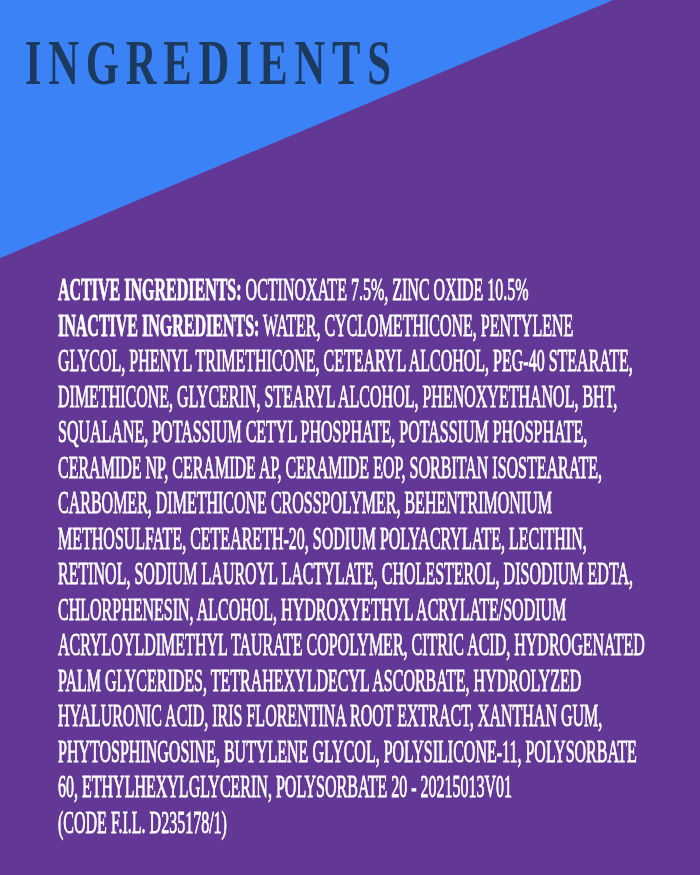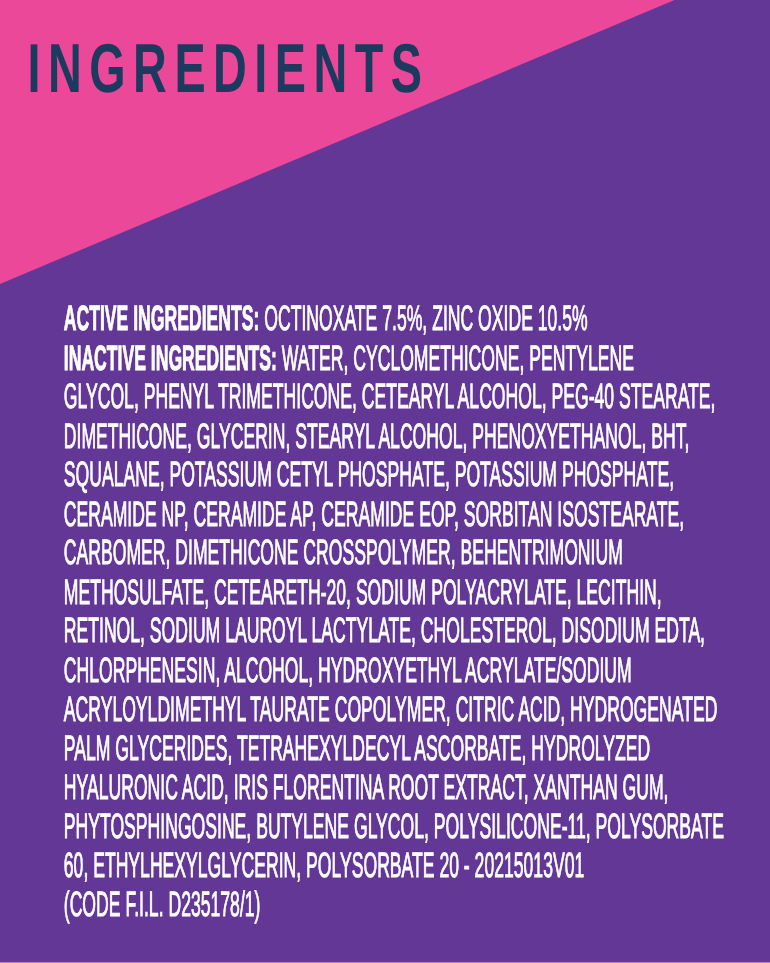--- a/index.html
+++ b/index.html
@@ -1,22 +1,22 @@
 <!DOCTYPE html>
 <html><head>
 <meta charset="utf-8">
 <style>
   html, body { margin: 0; padding: 0; }
   .page {
     position: relative;
     width: 700px;
     height: 875px;
-    background: #ec4899;
+    background: #3b82f6;
     overflow: hidden;
-    font-family: Liberation Sans, sans-serif;
+    font-family: Liberation Serif, serif;
   }
   .purple-panel {
     position: absolute;
     inset: 0;
     background: #623795;
     clip-path: polygon(0 29.5%, 87.6% 0, 100% 0, 100% 100%, 0 100%);
   }
   .page-title {
     position: absolute;
     left: 25px;

